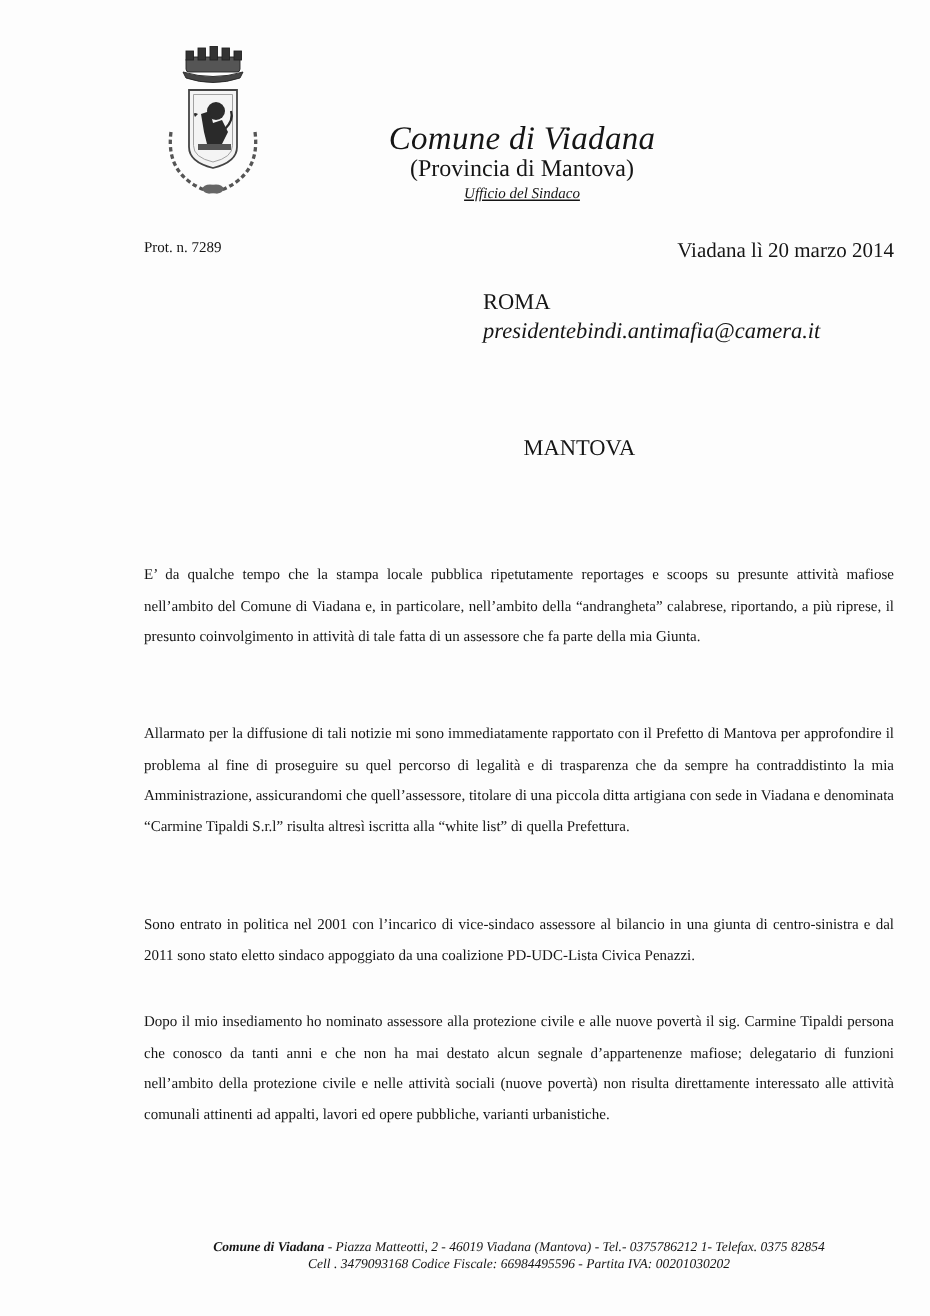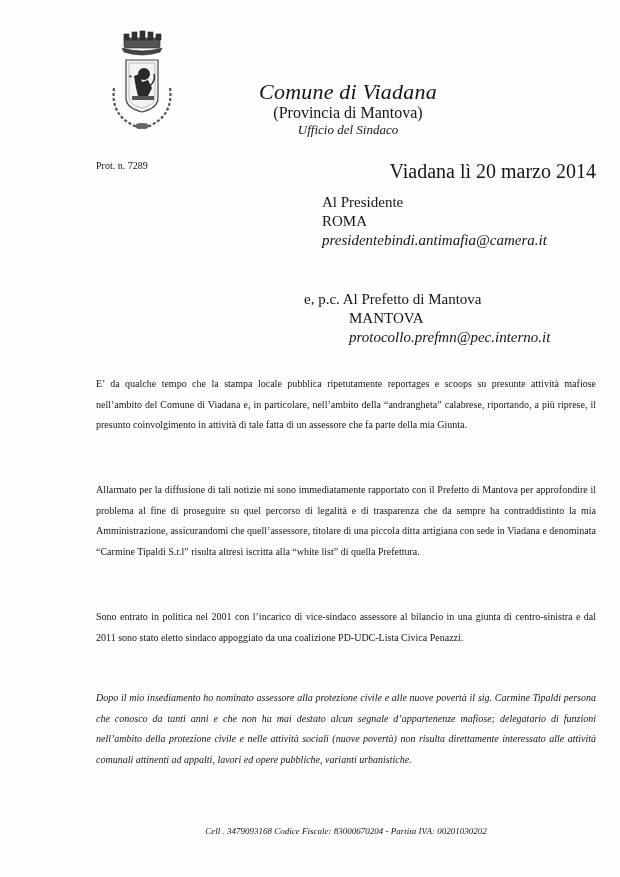--- a/index.html
+++ b/index.html
@@ -11,41 +11,41 @@
     position: relative;
     overflow: hidden;
   }
   .page { position: absolute; left: 0; top: 0; width: 620px; height: 657px; margin-left: 36px; }
 
   .crest { position: absolute; left: 66px; top: 30px; width: 80px; height: 102px; }
 
   .letterhead { position: absolute; left: 222px; top: 80px; width: 180px; text-align: center; }
   .lh-title { font-style: italic; font-size: 22px; line-height: 24px; letter-spacing: 0.2px; }
   .lh-sub { font-size: 16px; line-height: 18px; }
-  .lh-office { font-style: italic; font-size: 13px; line-height: 15px; }
+  .lh-office { font-style: italic; font-size: 10px; line-height: 15px; text-decoration: underline; }
 
   .prot { position: absolute; left: 60px; top: 160px; font-size: 10px; }
-  .date { position: absolute; right: 60px; top: 160px; font-size: 20px; }
+  .date { position: absolute; right: 60px; top: 160px; font-size: 14px; }
 
   .addr { position: absolute; font-size: 15px; line-height: 19px; }
   .addr div { white-space: nowrap; }
   .addr .email { font-style: italic; text-align: right; }
   .addr1 { left: 286px; top: 193px; }
   .addr2 { left: 268px; top: 290px; }
   .addr2 .indent { padding-left: 45px; }
 
   .para {
     position: absolute; left: 60px; width: 500px;
     font-size: 10px; line-height: 20.5px;
     text-align: justify; margin: 0;
   }
   .p1 { top: 374px; }
   .p2 { top: 480px; }
   .p3 { top: 607px; }
-  .p4 { top: 688px; font-style: italic; }
+  .p4 { top: 672px; }
 
   .footer {
     position: absolute; left: 40px; width: 540px; top: 826px;
     text-align: center; font-style: italic; font-size: 9px; line-height: 11px;
   }
   .footer .bold { font-weight: bold; }
 </style>
 </head>
 <body>
 
@@ -89,33 +89,31 @@
   <div class="letterhead">
     <div class="lh-title">Comune di Viadana</div>
     <div class="lh-sub">(Provincia di Mantova)</div>
     <div class="lh-office">Ufficio del Sindaco</div>
   </div>
 
   <div class="prot">Prot. n. 7289</div>
   <div class="date">Viadana lì 20 marzo 2014</div>
 
   <div class="addr addr1">
-    <div>Al  Presidente</div>
     <div>ROMA</div>
     <div class="email">presidentebindi.antimafia@camera.it</div>
   </div>
 
   <div class="addr addr2">
-    <div>e, p.c.  Al Prefetto di Mantova</div>
     <div class="indent">MANTOVA</div>
-    <div class="indent email">protocollo.prefmn@pec.interno.it</div>
   </div>
 
   <p class="para p1">E’  da qualche tempo che  la stampa locale pubblica  ripetutamente reportages e scoops su presunte  attività mafiose  nell’ambito del Comune di Viadana  e, in particolare, nell’ambito della “andrangheta” calabrese, riportando, a più  riprese, il presunto coinvolgimento in attività di tale fatta di un  assessore  che fa parte della mia Giunta.</p>
   <p class="para p2">Allarmato  per la  diffusione di tali  notizie mi sono immediatamente rapportato con il Prefetto di Mantova  per approfondire  il problema al fine di proseguire su quel percorso di legalità e di trasparenza  che da sempre ha contraddistinto la mia Amministrazione, assicurandomi che quell’assessore, titolare di una piccola ditta artigiana  con sede in Viadana e denominata  “Carmine Tipaldi S.r.l”  risulta altresì iscritta alla “white list” di quella Prefettura.</p>
   <p class="para p3">Sono entrato in politica nel 2001 con l’incarico di vice-sindaco assessore al bilancio in una giunta di centro-sinistra  e dal 2011 sono stato eletto sindaco  appoggiato da una coalizione  PD-UDC-Lista Civica Penazzi.</p>
   <p class="para p4">Dopo il mio insediamento ho nominato assessore  alla protezione civile e alle nuove povertà  il sig. Carmine Tipaldi persona che conosco da tanti anni  e che non ha mai destato alcun segnale d’appartenenze mafiose; delegatario di funzioni nell’ambito della protezione civile e nelle attività sociali (nuove povertà) non risulta direttamente interessato alle attività comunali attinenti ad appalti, lavori ed opere pubbliche, varianti urbanistiche.</p>
 
   <div class="footer">
-    <div>Cell . 3479093168 Codice Fiscale: 83000670204 - Partita IVA: 00201030202</div>
+    <div><span class="bold">Comune di Viadana</span><span> - Piazza Matteotti, 2 - 46019 Viadana (Mantova) - Tel.- 0375786212 1- Telefax. 0375 82854</span></div>
+    <div>Cell . 3479093168 Codice Fiscale: 66984495596 - Partita IVA: 00201030202</div>
   </div>
 
 </div>
 
 </body></html>

